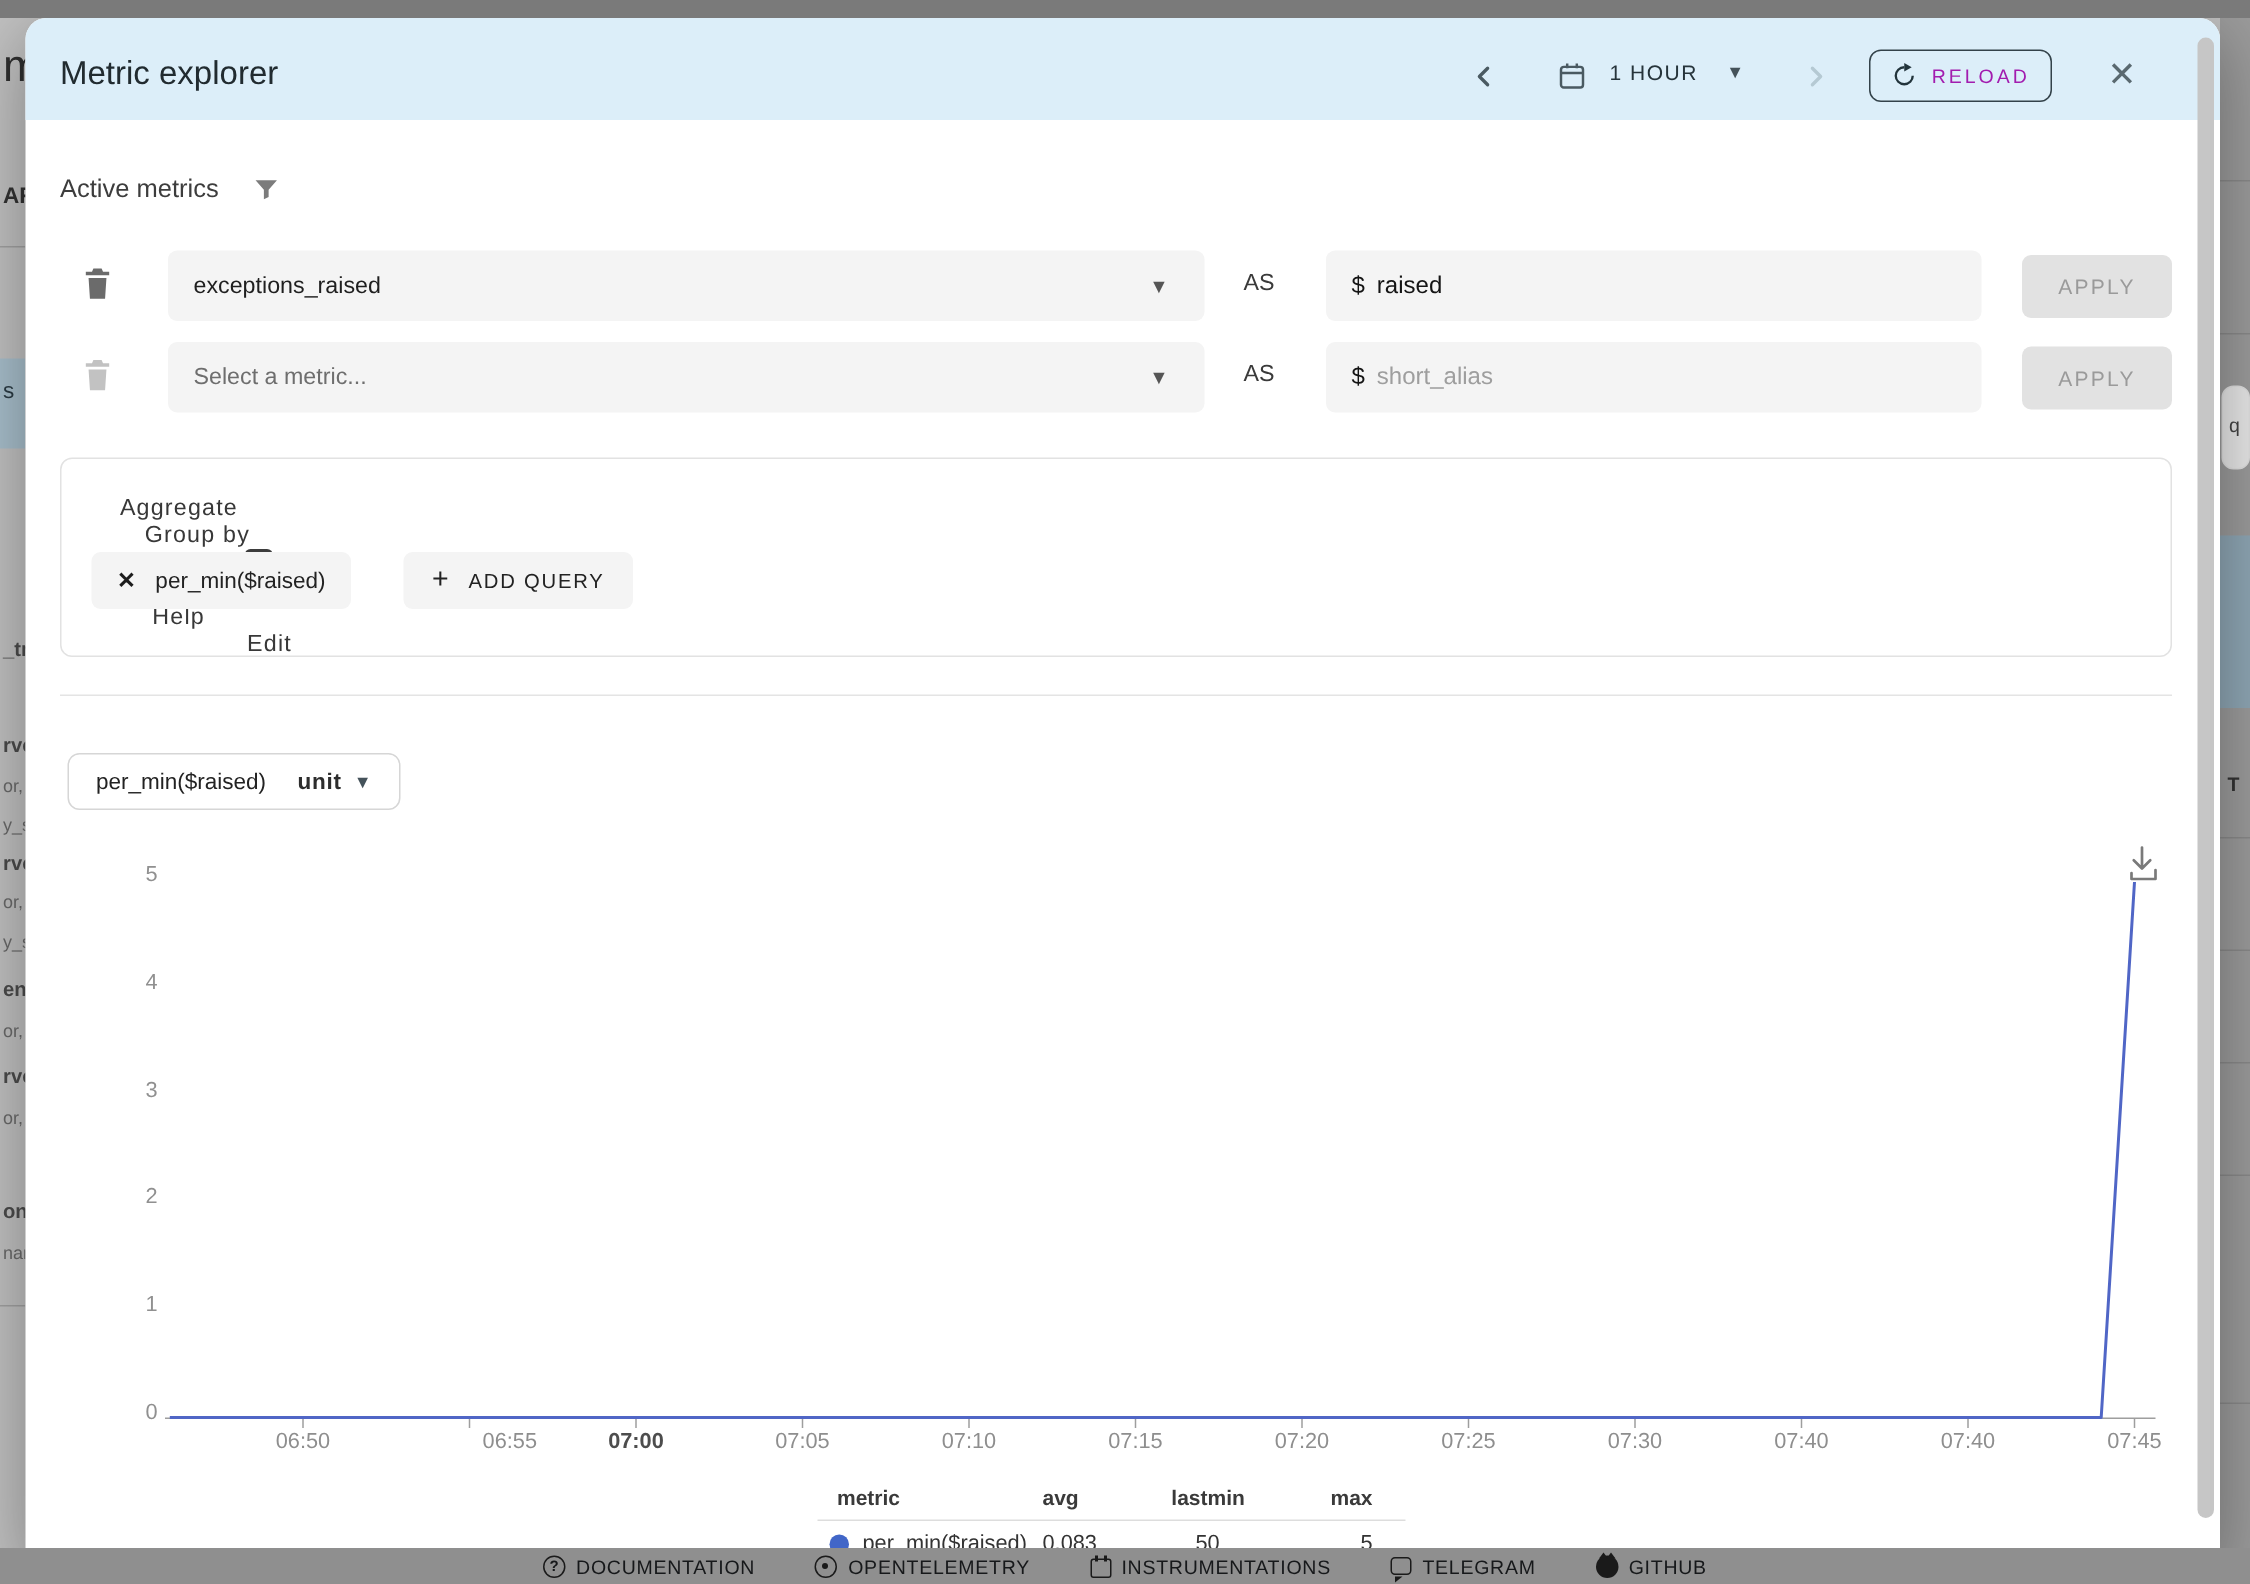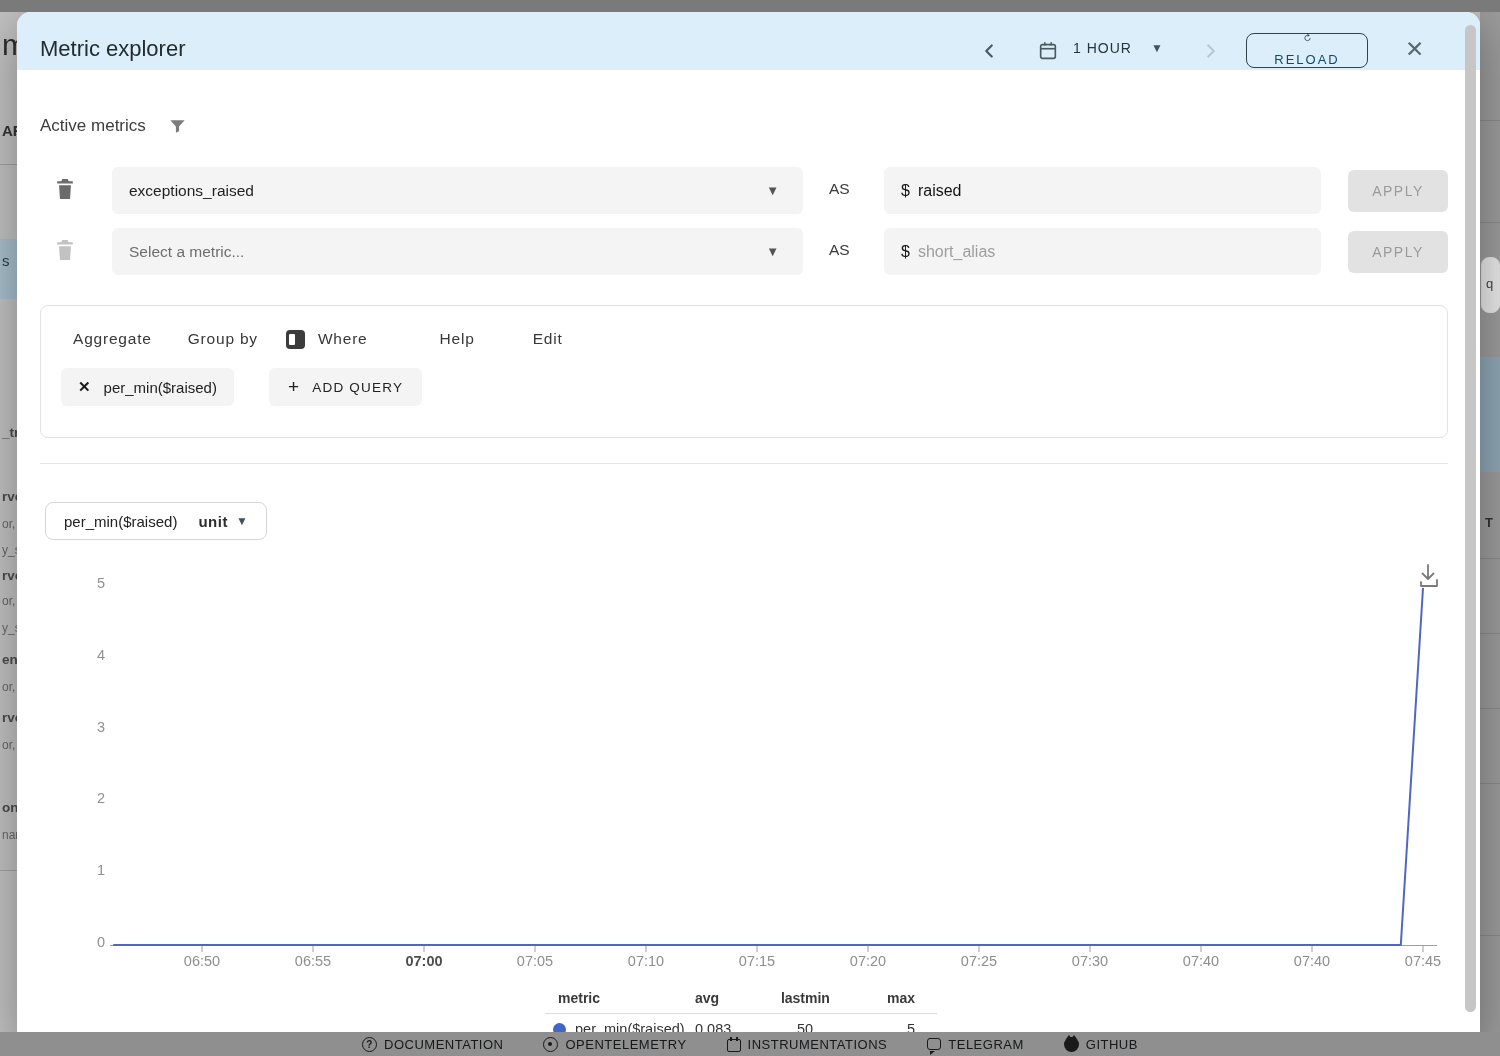--- a/index.html
+++ b/index.html
@@ -16,32 +16,32 @@
   .bg-right { position:absolute; right:0; top:12px; width:20px; bottom:0; background:#9c9c9c; overflow:hidden; z-index:1; }
   .bg-right .bdiv { position:absolute; left:0; right:0; height:1px; background:#8a8a8a; }
   .bg-right .qbox { position:absolute; left:1px; top:245px; width:19px; height:56px; background:#e9e9e9;
                     font-size:13px; color:#444; padding:18px 0 0 4px; }
   .bg-right .bsel { position:absolute; left:0; top:345px; width:20px; height:115px; background:#8fa7b5; }
   .bg-right .tfrag{ position:absolute; left:5px; top:503px; font-size:13px; font-weight:bold; color:#333; }
 
   
   .modal { position:absolute; left:17px; top:12px; width:1463px; height:1034px; background:#ffffff;
            border-radius:14px; z-index:10; box-shadow:0 10px 50px rgba(0,0,0,.35); }
-  .mheader { position:absolute; left:0; top:0; right:0; height:58px; background:#dceef9;
+  .mheader { position:absolute; left:0; top:0; right:0; height:68px; background:#dceef9;
              border-radius:14px 14px 0 0; }
   .mtitle { position:absolute; left:23px; top:24px; font-size:22px; color:#212b30; }
   .icon-btn { position:absolute; top:25px; width:28px; height:28px; display:flex; align-items:center;
               justify-content:center; cursor:pointer; }
   .timerange { position:absolute; left:1056px; top:28px; font-size:14px; font-weight:500;
                letter-spacing:1px; color:#26343b; cursor:pointer; display:flex; gap:19px; align-items:center; }
   .caret { font-size:12px; color:#44525a; }
   .reload-btn { position:absolute; left:1229px; top:21px; width:122px; height:35px; border:1.5px solid #33424a;
                 border-radius:8px; background:transparent; display:flex; align-items:center; justify-content:center;
-                gap:10px; font-size:13px; letter-spacing:2px; color:#0c4a6e; cursor:pointer;
-                font-family:"Liberation Sans", sans-serif;flex-direction:column; }
+                gap:10px; font-size:13px; letter-spacing:2px; color:#a21caf; cursor:pointer;
+                font-family:"Liberation Sans", sans-serif; }
   .close-x { position:absolute; left:1388px; top:24px; font-size:23px; color:#5a6970; cursor:pointer; }
 
   .active-row { position:absolute; left:23px; top:104px; display:flex; align-items:center; gap:22px; }
   .active-label { font-size:17px; color:#3d3d3d; }
 
   .mrow { position:absolute; left:0; width:100%; height:47px; }
   .row1 { top:155px; } .row2 { top:216px; }
   .trash { position:absolute; left:37px; top:9px; }
   .msel { position:absolute; left:95px; top:0; width:691px; height:47px; background:#f4f4f4; border-radius:6px;
           display:flex; align-items:center; padding:0 24px 0 17px; font-size:15.5px; color:#1f1f1f; cursor:pointer; }
@@ -52,21 +52,21 @@
            display:flex; align-items:center; gap:8px; padding:0 17px; font-size:16px; }
   .alias .dollar { color:#141414; }
   .alias .aval { color:#141414; }
   .alias .aph  { color:#9e9e9e; }
   .apply { position:absolute; left:1331px; top:3px; width:100px; height:42px; background:#e2e2e2; border:none;
            border-radius:6px; color:#9a9a9a; font-size:14px; letter-spacing:1.5px; font-weight:500;
            font-family:"Liberation Sans", sans-serif; }
 
   .qbox { position:absolute; left:23px; top:293px; width:1408px; height:133px; border:1px solid #e2e2e2;
           border-radius:8px; }
-  .qtabs { position:absolute; left:32px; top:24px; display:flex; align-items:flex-start; gap:0; }
+  .qtabs { position:absolute; left:32px; top:24px; display:flex; align-items:flex-end; gap:0;flex-direction:column; }
   .qtab { font-size:15.5px; letter-spacing:.8px; color:#383838; cursor:pointer; }
   .t-agg{ margin-right:36px; } .t-grp{ margin-right:28px; } .t-whr{ margin-right:72px; }
   .t-hlp{ margin-right:58px; }
   .where-ic { width:19px; height:19px; background:#3c3c3c; border-radius:4px; margin-right:13px; position:relative; }
   .where-ic::before { content:""; position:absolute; left:3px; top:4px; width:6px; height:11px; background:#fff;
                       border-radius:1px; }
   .chip { position:absolute; left:20px; top:62px; height:38px; background:#f4f4f4; border-radius:6px;
           display:flex; align-items:center; gap:13px; padding:0 17px; font-size:15px; color:#222; cursor:pointer; }
   .chip .x { font-size:15px; font-weight:bold; color:#1c1c1c; }
   .addq { position:absolute; left:228px; top:62px; height:38px; background:#f4f4f4; border:none; border-radius:6px;
@@ -81,21 +81,21 @@
   .unitbox .sname { font-size:15px; color:#222; }
   .unitbtn { display:flex; align-items:center; gap:8px; font-size:15px; font-weight:bold; color:#2d2d2d;
              cursor:pointer; letter-spacing:.5px; }
 
   .ylabs span { position:absolute; left:40px; width:48px; text-align:right; font-size:14.5px; color:#909090; }
   .ylabs span:nth-child(1){top:563px;} .ylabs span:nth-child(2){top:635px;}
   .ylabs span:nth-child(3){top:707px;} .ylabs span:nth-child(4){top:778px;}
   .ylabs span:nth-child(5){top:850px;} .ylabs span:nth-child(6){top:922px;}
 
   .xlabs span { position:absolute; top:941px; width:90px; text-align:center; font-size:14.5px; color:#8e8e8e; }
-  .xlabs span:nth-child(1){left:140px;} .xlabs span:nth-child(2){left:251px;}
+  .xlabs span:nth-child(1){left:140px;} .xlabs span:nth-child(2){left:251px;text-align:right;}
   .xlabs span:nth-child(3){left:362px; font-weight:bold; color:#4d4d4d;}
   .xlabs span:nth-child(4){left:473px;} .xlabs span:nth-child(5){left:584px;}
   .xlabs span:nth-child(6){left:695px;} .xlabs span:nth-child(7){left:806px;}
   .xlabs span:nth-child(8){left:917px;} .xlabs span:nth-child(9){left:1028px;}
   .xlabs span:nth-child(10){left:1139px;} .xlabs span:nth-child(11){left:1250px;}
   .xlabs span:nth-child(12){left:1361px;}
 
   .chart-svg { position:absolute; left:0; top:560px; width:1445px; height:392px; }
   .dl-icon { position:absolute; left:1398px; top:550px; cursor:pointer; }
 

